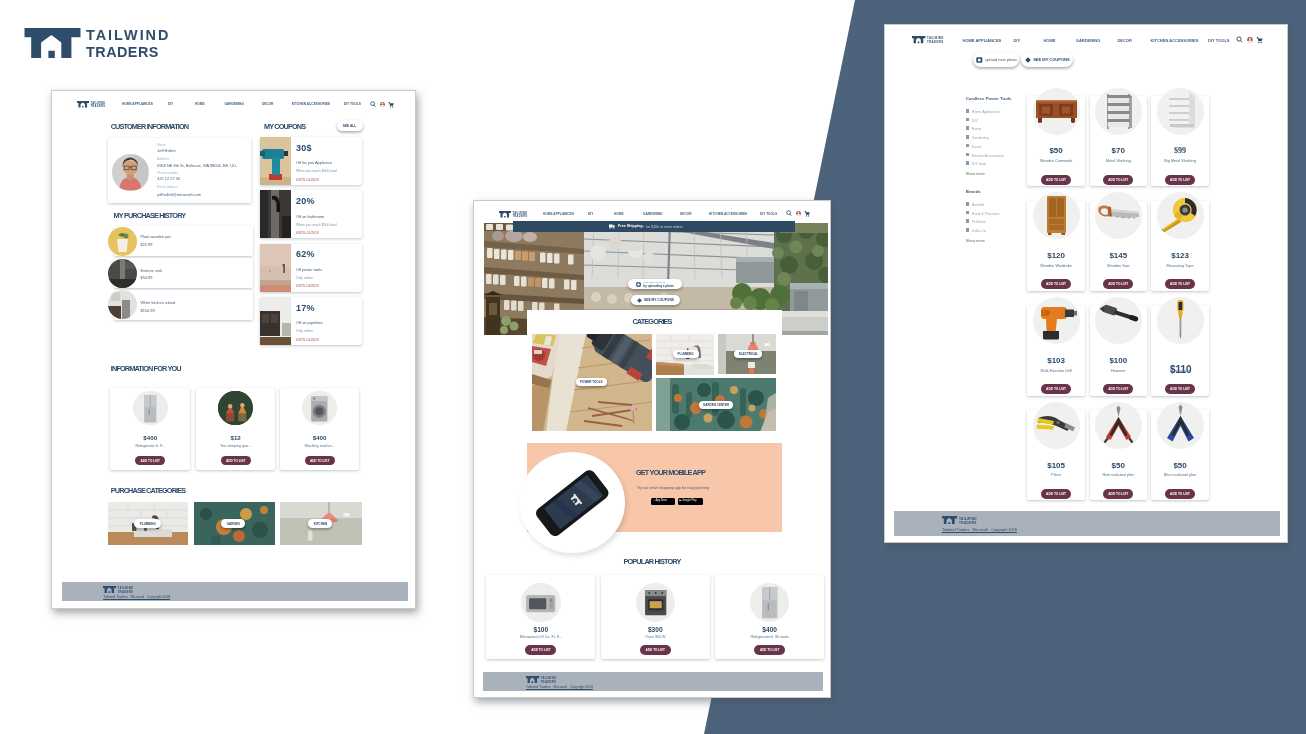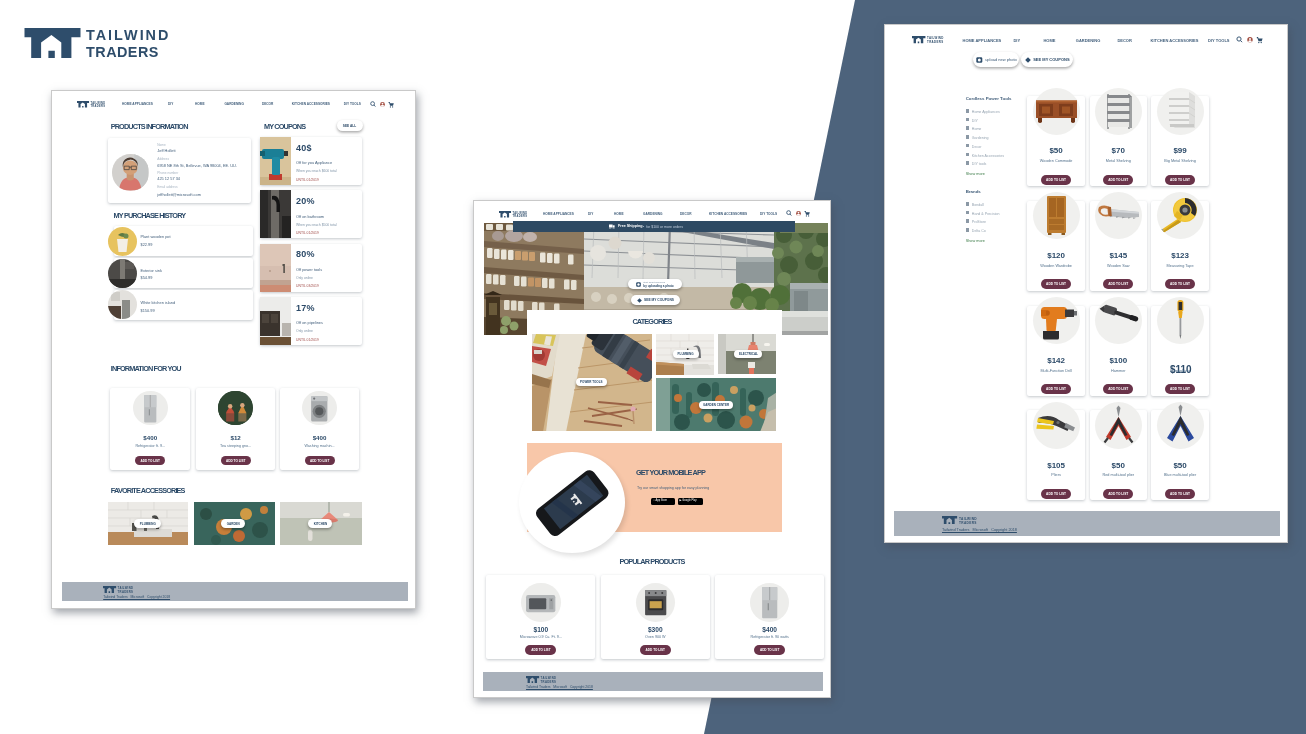--- a/index.html
+++ b/index.html
@@ -68,21 +68,21 @@
     <circle cx="2.6" cy="2.6" r="1.9" fill="none" stroke="#3c5a77" stroke-width="0.9"></circle>
     <line x1="4" y1="4" x2="5.4" y2="5.6" stroke="#3c5a77" stroke-width="0.9"></line>
     <circle cx="12.5" cy="3.4" r="2.4" fill="#a34f42"></circle>
     <circle cx="12.5" cy="2.6" r="0.9" fill="#fff"></circle>
     <path d="M10.8,4.9 a2.4,2.4 0 0 0 3.4,0 a1.9,1.9 0 0 0 -3.4,0 Z" fill="#fff"></path>
     <path d="M18.6,1 h1.1 l0.5,1.2 h3.6 l-0.8,2.5 h-2.9 l-0.9,-2.7 h-0.6 Z" fill="#2e4d6b"></path>
     <circle cx="20.4" cy="5.9" r="0.6" fill="#2e4d6b"></circle>
     <circle cx="22.6" cy="5.9" r="0.6" fill="#2e4d6b"></circle>
   </svg>
 
-  <div class="h1" style="left:58.7px;top:30.8px;font-size:7.3px;letter-spacing:-0.85px;">PRODUCTS INFORMATION</div>
+  <div class="h1" style="left:58.7px;top:30.8px;font-size:7.3px;letter-spacing:-0.85px;">CUSTOMER INFORMATION</div>
 
   <div class="h1" style="left:212px;top:30.8px;font-size:7.3px;letter-spacing:-0.85px;">MY COUPONS</div>
 
   <div class="wpill" style="left:284.5px;top:29.2px;width:26px;height:11px;font-size:3.2px;">SEE ALL</div>
 
   <div class="card" style="left:55.5px;top:46.7px;width:143.5px;height:65.5px;"></div>
 
   <div class="circ" style="left:60px;top:63px;width:36.5px;height:36.5px;">
     <svg width="36.5" height="36.5" viewBox="0 0 36 36">
       <rect width="36" height="36" fill="#d2d0cd"></rect>
@@ -152,21 +152,21 @@
     <svg width="31" height="49" viewBox="0 0 31 49">
       <rect width="31" height="49" fill="#d9c49c"></rect>
       <rect x="0" y="40" width="31" height="9" fill="#cbb489"></rect>
       <rect x="9" y="37" width="13" height="6" fill="#c03a2e"></rect>
       <rect x="2" y="12" width="22" height="10" rx="2" fill="#1b7f96"></rect>
       <rect x="0" y="14" width="5" height="5" fill="#15606f"></rect>
       <rect x="12" y="20" width="8" height="18" rx="1.5" fill="#1f8ba3"></rect>
       <rect x="24" y="14" width="4" height="5" fill="#333"></rect>
     </svg>
   </div>
-  <div class="h1" style="left:244px;top:51.5px;font-size:9px;">40$</div>
+  <div class="h1" style="left:244px;top:51.5px;font-size:9px;">30$</div>
   <div class="t" style="left:244px;top:69.2px;font-size:3.9px;color:#44607c;">Off for you Appliance</div>
   <div class="t" style="left:244px;top:78.2px;font-size:3.4px;color:#8296a9;">When you reach $600 total</div>
   <div class="t" style="left:244px;top:86.6px;font-size:3.4px;color:#a04a47;">UNTIL 01/2019</div>
 
   <div class="card" style="left:208.2px;top:99.3px;width:101.8px;height:48.1px;"></div>
 
   <div class="abs" style="left:208.2px;top:99.3px;width:30.4px;height:48.1px;overflow:hidden;">
     <svg width="31" height="49" viewBox="0 0 31 49">
       <rect width="31" height="49" fill="#3b3937"></rect>
       <rect x="0" y="0" width="8" height="49" fill="#2a2928"></rect>
@@ -185,21 +185,21 @@
   <div class="abs" style="left:208.2px;top:152.5px;width:30.4px;height:48.1px;overflow:hidden;">
     <svg width="31" height="49" viewBox="0 0 31 49">
       <rect width="31" height="49" fill="#d6beb0"></rect>
       <rect x="0" y="0" width="31" height="22" fill="#ddc6b7"></rect>
       <rect x="0" y="40" width="31" height="9" fill="#cd8c73"></rect>
       <rect x="0" y="36" width="31" height="5" fill="#c1a391"></rect>
       <path d="M22.5,20 h2.4 v9 h-1.6 v-7 h-0.8 Z" fill="#55504a"></path>
       <circle cx="10" cy="27" r="1" fill="#b59a8a"></circle>
     </svg>
   </div>
-  <div class="h1" style="left:244px;top:158.2px;font-size:9px;">80%</div>
+  <div class="h1" style="left:244px;top:158.2px;font-size:9px;">62%</div>
   <div class="t" style="left:244px;top:175.9px;font-size:3.9px;color:#44607c;">Off power tools</div>
   <div class="t" style="left:244px;top:184.9px;font-size:3.4px;color:#8296a9;">Only online</div>
   <div class="t" style="left:244px;top:193.3px;font-size:3.4px;color:#a04a47;">UNTIL 03/2019</div>
 
   <div class="card" style="left:208.2px;top:206px;width:101.8px;height:48.1px;"></div>
 
   <div class="abs" style="left:208.2px;top:206px;width:30.4px;height:48.1px;overflow:hidden;">
     <svg width="31" height="49" viewBox="0 0 31 49">
       <rect width="31" height="49" fill="#ececea"></rect>
       <rect x="0" y="14" width="20" height="25" fill="#3a332d"></rect>
@@ -252,21 +252,21 @@
       <rect x="9" y="5" width="16" height="5" fill="#c2c5c7"></rect>
       <circle cx="17" cy="20" r="6.5" fill="#7e8183"></circle>
       <circle cx="17" cy="20" r="4" fill="#55585a"></circle>
       <circle cx="12" cy="7.5" r="1.1" fill="#707376"></circle>
     </svg>
   </div>
   <div class="price" style="left:227.7px;top:342.7px;width:79.7px;font-size:6.2px;">$400</div>
   <div class="pname" style="left:227.7px;top:352.8px;width:79.7px;font-size:3.7px;">Washing machin...</div>
   <div class="pill" style="left:252.6px;top:365px;width:30px;height:9.4px;font-size:3.1px;">ADD TO LIST</div>
 
-  <div class="h1" style="left:58.8px;top:395.2px;font-size:7.3px;letter-spacing:-0.85px;">FAVORITE ACCESSORIES</div>
+  <div class="h1" style="left:58.8px;top:395.2px;font-size:7.3px;letter-spacing:-0.85px;">PURCHASE CATEGORIES</div>
 
   <div class="abs" style="left:55.6px;top:411px;width:80.4px;height:43.2px;overflow:hidden;">
     <svg width="81" height="44" viewBox="0 0 81 44">
       <rect width="81" height="44" fill="#eceae6"></rect>
       <g stroke="#d8d5d0" stroke-width="0.7">
         <line x1="0" y1="8" x2="81" y2="8"></line>
           <line x1="0" y1="16" x2="81" y2="16"></line>
         <line x1="0" y1="24" x2="81" y2="24"></line>
           <line x1="20" y1="0" x2="20" y2="8"></line>
         <line x1="46" y1="0" x2="46" y2="8"></line>
@@ -673,21 +673,21 @@
   <div class="h1" style="left:162px;top:267.3px;font-size:7.3px;letter-spacing:-0.85px;">GET YOUR MOBILE APP</div>
   <div class="t" style="left:163px;top:284.9px;font-size:3.6px;color:#44607c;">Try our smart shopping app for easy planning</div>
 
   <div class="abs" style="left:176.8px;top:296.5px;width:24px;height:7px;background:#000;border-radius:1.5px;">
     <div class="t" style="left:2px;top:1px;font-size:2.6px;color:#fff;"> App Store</div>
   </div>
   <div class="abs" style="left:203.6px;top:296.5px;width:25px;height:7px;background:#000;border-radius:1.5px;">
     <div class="t" style="left:2px;top:1px;font-size:2.6px;color:#fff;">▶ Google Play</div>
   </div>
 
-  <div class="h1" style="left:0;top:355.6px;width:356px;text-align:center;font-size:7.3px;letter-spacing:-0.85px;">POPULAR PRODUCTS</div>
+  <div class="h1" style="left:0;top:355.6px;width:356px;text-align:center;font-size:7.3px;letter-spacing:-0.85px;">POPULAR HISTORY</div>
 
   <div class="card" style="left:12.4px;top:374.2px;width:108.9px;height:83.5px;"></div>
   <div class="circ" style="left:47.2px;top:381.6px;width:39.4px;height:39.4px;background:#ededeb;">
     <svg width="39.4" height="39.4" viewBox="0 0 39 39">
       <rect x="5" y="12" width="29" height="17" rx="2" fill="#b4b7b9"></rect>
       <rect x="8" y="15" width="17" height="11" rx="1" fill="#53565a"></rect>
       <rect x="28" y="15" width="4" height="11" fill="#9ea1a3"></rect>
       <circle cx="30" cy="17" r="0.8" fill="#6a6d70"></circle>
     </svg>
   </div>
@@ -854,21 +854,21 @@
           <line x1="12" y1="32" x2="32" y2="32"></line>
         </g>
       <g stroke="#d2d2d0" stroke-width="1">
           <line x1="32" y1="11" x2="38" y2="15"></line>
           <line x1="32" y1="18" x2="38" y2="22"></line>
           <line x1="32" y1="25" x2="38" y2="29"></line>
         </g>
       <path d="M13,36 h24 v3 h-24 Z" fill="#c9c9c7"></path>
     </svg>
   </div>
-  <div class="price" style="left:266.3px;top:121.4px;width:57.6px;font-size:8px;">$99</div>
+  <div class="price" style="left:266.3px;top:121.4px;width:57.6px;font-size:8px;font-family:Liberation Serif, serif;">$99</div>
   <div class="pname" style="left:266.3px;top:134.0px;width:57.6px;font-size:3.8px;">Big Metal Shelving</div>
   <div class="pill" style="left:280.1px;top:149.6px;width:30px;height:10px;font-size:3.2px;">ADD TO LIST</div>
 
   <div class="card" style="left:142.3px;top:175.8px;width:57.6px;height:90px;"></div>
   <div class="circ" style="left:147.6px;top:167.3px;width:47px;height:47px;background:#f0f0ee;">
     <svg width="47" height="47" viewBox="0 0 47 47">
       <rect x="14" y="4" width="19" height="37" rx="1" fill="#bd7c30"></rect>
       <rect x="16" y="6" width="7" height="19" fill="#a56522"></rect>
       <rect x="24" y="6" width="7" height="19" fill="#a56522"></rect>
       <rect x="16" y="27" width="15" height="5" fill="#a86a25"></rect>
@@ -919,21 +919,21 @@
     <svg width="47" height="47" viewBox="0 0 47 47">
       <rect x="8" y="10" width="26" height="12" rx="3.5" fill="#e27c1e"></rect>
       <rect x="32" y="12.5" width="9" height="7.5" fill="#3a3a3c"></rect>
       <rect x="41" y="14" width="3" height="4.5" fill="#6a6d70"></rect>
       <path d="M13,22 h11 l-1.2,11 q-0.5,3.5 -4.3,3.5 h-1 q-3.5,0 -4,-3.5 Z" fill="#e27c1e"></path>
       <path d="M10,34 h16 v7 q0,1.5 -1.5,1.5 h-13 q-1.5,0 -1.5,-1.5 Z" fill="#2c2c2e"></path>
       <circle cx="14" cy="16" r="2.8" fill="#c05f10"></circle>
       <rect x="8" y="13" width="5" height="6" fill="#d06a12"></rect>
     </svg>
   </div>
-  <div class="price" style="left:142.3px;top:331.0px;width:57.6px;font-size:8px;">$142</div>
+  <div class="price" style="left:142.3px;top:331.0px;width:57.6px;font-size:8px;">$103</div>
   <div class="pname" style="left:142.3px;top:343.6px;width:57.6px;font-size:3.8px;">Multi-Function Drill</div>
   <div class="pill" style="left:156.1px;top:359.2px;width:30px;height:10px;font-size:3.2px;">ADD TO LIST</div>
 
   <div class="card" style="left:204.5px;top:280.6px;width:57.6px;height:90px;"></div>
   <div class="circ" style="left:209.8px;top:272.1px;width:47px;height:47px;background:#f0f0ee;">
     <svg width="47" height="47" viewBox="0 0 47 47">
       <g transform="rotate(18 23 23)">
        <rect x="6" y="12" width="13" height="8" rx="2" fill="#4a4a4c"></rect>
        <path d="M6,13 l-4,5 5,2 Z" fill="#3a3a3c"></path>
        <rect x="17" y="14.5" width="24" height="4" rx="2" fill="#2e2e30"></rect>

